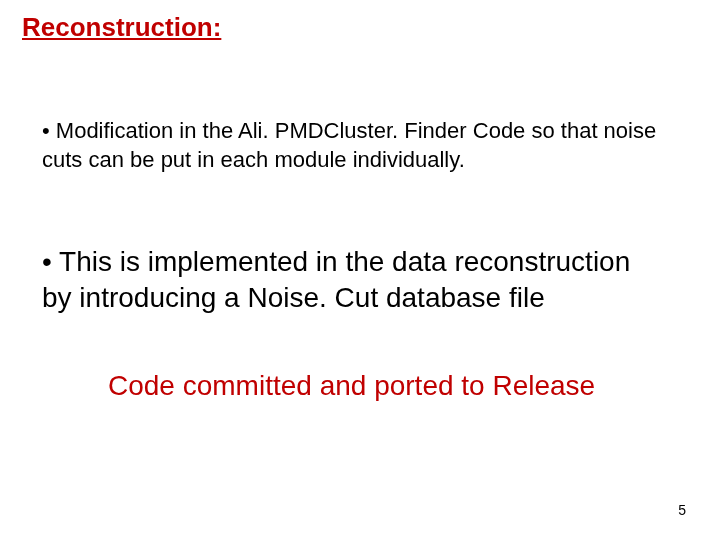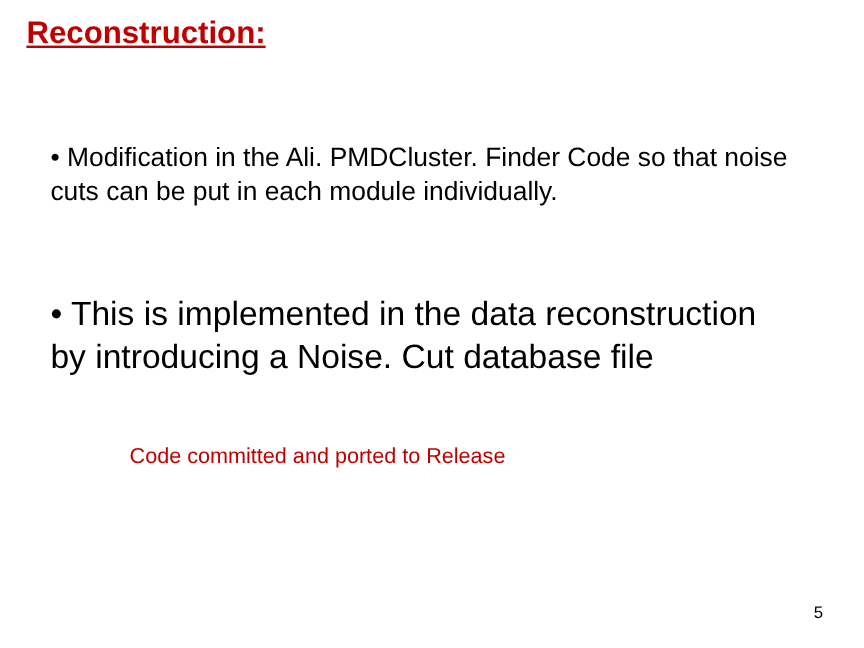--- a/index.html
+++ b/index.html
@@ -44,21 +44,21 @@
     right: 60px;
     font-size: 28px;
     line-height: 1.3;
     color: #000000;
     margin-top: 48px;
   }
   .status-line {
     position: absolute;
     left: 108px;
     top: 370px;
-    font-size: 18px;
+    font-size: 28px;
     color: #c00000;
   }
   .page-number {
     position: absolute;
     right: 34px;
     bottom: 22px;
     font-size: 14px;
     color: #000000;
   }
 </style>

